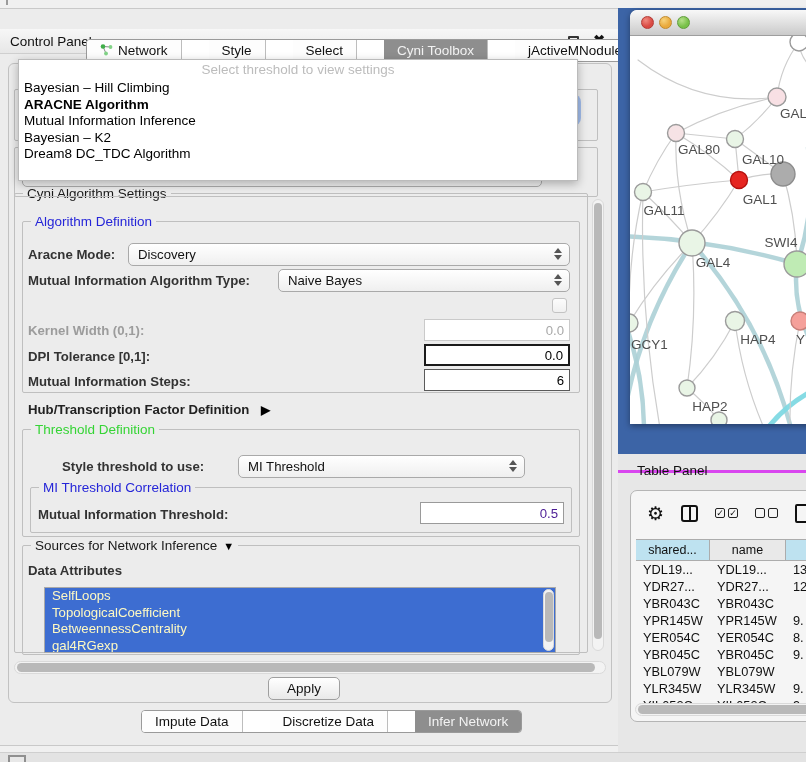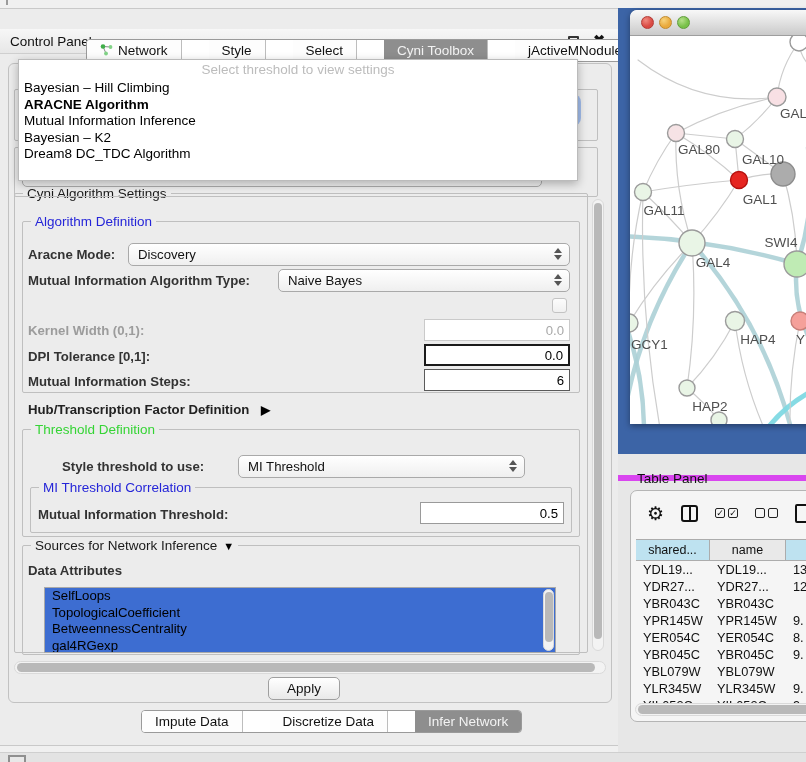--- a/index.html
+++ b/index.html
@@ -46,50 +46,50 @@
 
   .combo { position:absolute; height:23px; background:linear-gradient(#FFFFFF,#EFEFEF); border:1px solid #A9A9A9; border-radius:5px; font-size:13.2px; color:#111; line-height:21px; padding-left:9px; }
   .combo .arrows { position:absolute; right:7px; top:4px; display:flex; flex-direction:column; gap:2px; }
   .combo .up { width:0; height:0; border-left:4px solid transparent; border-right:4px solid transparent; border-bottom:5px solid #555; }
   .combo .dn { width:0; height:0; border-left:4px solid transparent; border-right:4px solid transparent; border-top:5px solid #555; }
 
   .field { position:absolute; height:22px; background:#FFF; text-align:right; font-size:13.2px; padding-right:5px; font-family:"Liberation Sans",sans-serif; }
   .field.dis { border:1px solid #CACACA; color:#A9A9A9; }
   .field.strong { border:2px solid #1b1b1b; color:#000; }
   .field.norm { border:1px solid #5a5a5a; color:#000; }
-  .field.thin { border:1px solid #9a9a9a; color:#000000; }
+  .field.thin { border:1px solid #9a9a9a; color:#4c1d95; }
 
   .checkbox { position:absolute; width:15px; height:15px; border:1px solid #C3C3C3; border-radius:3px; background:linear-gradient(#FCFCFC,#F0F0F0); }
 
   .hub-row { position:absolute; font-weight:bold; color:#222; font-size:13.2px; }
   .tri-right { display:inline-block; margin-left:8px; font-size:12px; color:#000; }
   .tri-down { display:inline-block; margin-left:6px; font-size:11px; color:#000; }
 
   .attr-list { position:absolute; background:#FFF; border:1px solid #A9A9A9; overflow:hidden; }
-  .attr-item { height:16.5px; line-height:16.5px; padding-left:7px; background:#3D6DD1; color:#000000; font-size:13.2px; white-space:nowrap; }
+  .attr-item { height:16.5px; line-height:16.5px; padding-left:7px; background:#3D6DD1; color:#fef9c3; font-size:13.2px; white-space:nowrap; }
 
   .vscroll { position:absolute; width:12px; background:#F3F3F3; border:1px solid #DADADA; border-radius:7px; }
   .vscroll .thumb { position:absolute; left:1px; width:8px; background:#B9B9B9; border-radius:5px; }
   .hscroll { position:absolute; height:13px; background:#F3F3F3; border:1px solid #DADADA; border-radius:7px; }
   .hscroll .thumb { position:absolute; top:1px; height:9px; background:#B9B9B9; border-radius:5px; }
 
   .apply-btn { position:absolute; left:268px; top:668px; width:72px; height:23px; background:linear-gradient(#FFFFFF,#E9E9E9); border:1px solid #9F9F9F; border-radius:5px; font-size:13.5px; text-align:center; line-height:21px; color:#111; }
 
   
   .desktop { position:absolute; left:618px; top:8px; width:188px; height:446px; background:#3C64A6; }
   .net-window { position:absolute; left:630px; top:10px; width:200px; height:414px; border-radius:7px 7px 0 0; background:#FFF; box-shadow:0 2px 6px rgba(0,0,0,0.4); overflow:hidden; }
   .net-titlebar { position:absolute; left:0; top:0; width:100%; height:26px; background:linear-gradient(#F8F8F8,#CACACA); border-bottom:1px solid #9E9E9E; border-radius:7px 7px 0 0; }
   .tl { position:absolute; top:6px; width:13px; height:13px; border-radius:50%; }
   .tl.red { left:11px; background:radial-gradient(circle at 35% 30%, #F08A80, #D94A43 60%); border:1px solid #B23B36; }
   .tl.yellow { left:29px; background:radial-gradient(circle at 35% 30%, #F7D37C, #E9A93B 60%); border:1px solid #C08A2E; }
   .tl.green { left:47px; background:radial-gradient(circle at 35% 30%, #B5E08A, #78C149 60%); border:1px solid #5F9C3A; }
   .net-canvas { position:absolute; left:0; top:26px; width:200px; height:388px; background:#FFF; }
 
   .table-region { position:absolute; left:618px; top:454px; width:188px; height:308px; background:#E7E7E7; }
-  .tp-header { position:absolute; left:0; top:8px; width:100%; height:19px; border-bottom:6px solid #d946ef; }
+  .tp-header { position:absolute; left:0; top:0; width:100%; height:19px; border-bottom:3px solid #d946ef; }
   .tp-title { position:absolute; left:19px; top:9px; font-size:13.5px; color:#111; }
   .tp-card { position:absolute; left:12px; top:36px; width:200px; height:232px; background:#F5F5F5; border:1px solid #B5B5B5; border-radius:7px; overflow:hidden; }
   .tp-toolbar { position:absolute; left:0; top:0; width:100%; height:44px; display:flex; align-items:center; gap:17px; padding-left:16px; }
   .gear { font-size:19px; color:#111; line-height:1; }
   .cols-icon { width:17px; height:17px; border:2px solid #111; border-radius:3px; position:relative; }
   .cols-icon::after { content:""; position:absolute; left:5.5px; top:0; width:2px; height:13px; background:#111; }
   .cb-pair { display:flex; gap:3px; }
   .cb { width:10px; height:10px; border:1.5px solid #222; border-radius:2px; font-size:9px; line-height:9px; text-align:center; color:#111; }
   .doc-icon { width:16px; height:19px; border:2px solid #111; border-radius:2px; }
 

